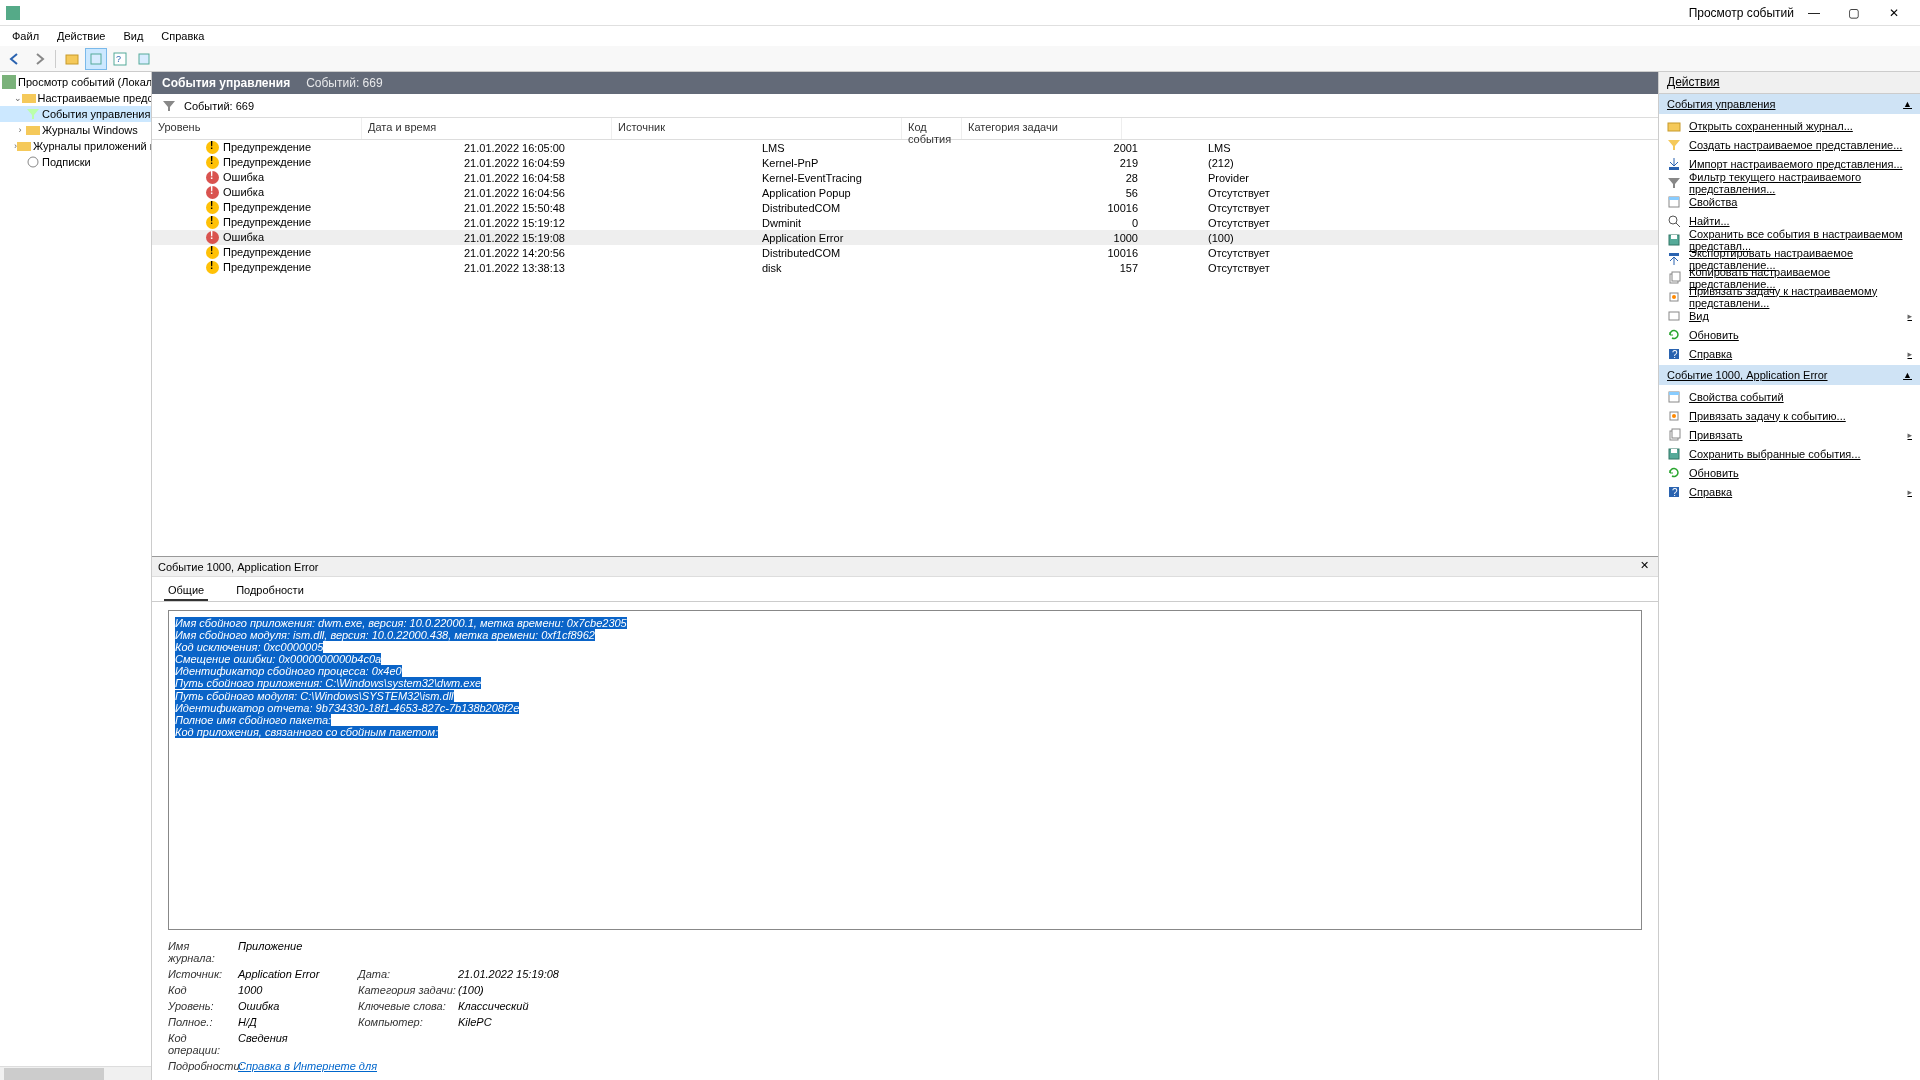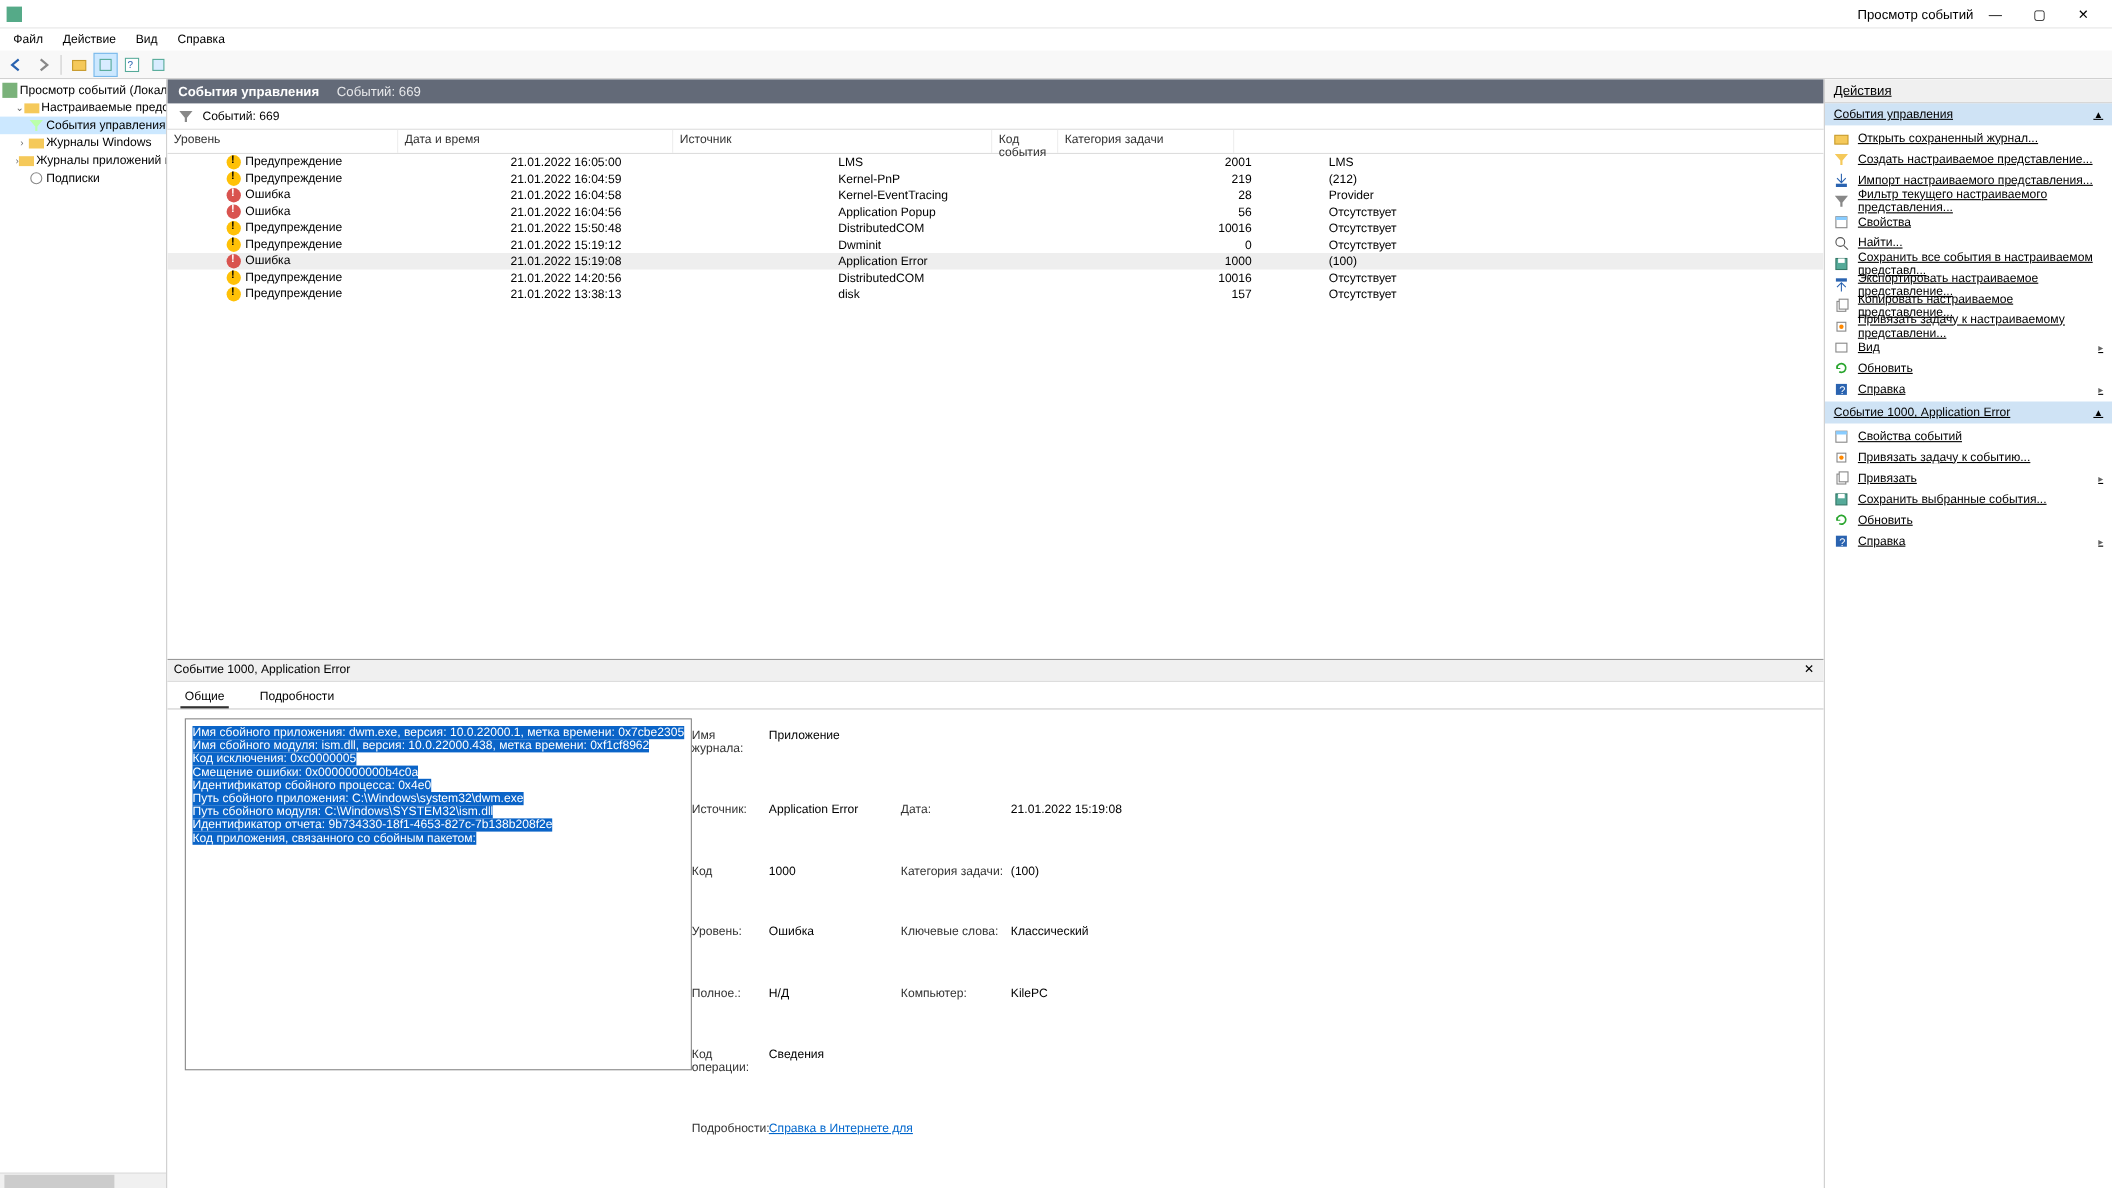--- a/index.html
+++ b/index.html
@@ -40,21 +40,21 @@
 .lvl-warn { background: #ffc107; position: relative; }
 .lvl-warn::after { content: "!"; position: absolute; top: -1px; left: 4px; font-size: 10px; color: #000; font-weight: bold; }
 .lvl-err { background: #d9534f; position: relative; }
 .lvl-err::after { content: "!"; position: absolute; top: -1px; left: 4px; font-size: 10px; color: #fff; font-weight: bold; }
 .detail-pane { border-top: 1px solid #999; display: flex; flex-direction: column; flex: 1; }
 .detail-head { height: 20px; background: #f0f0f0; display: flex; align-items: center; padding: 0 6px; border-bottom: 1px solid #ddd; position: relative; }
 .detail-close { position: absolute; right: 4px; top: 2px; width: 14px; height: 14px; font-size: 11px; cursor: default; }
 .tabs { display: flex; gap: 24px; padding: 4px 12px 0; border-bottom: 1px solid #ccc; }
 .tab { padding: 3px 4px; font-size: 11px; cursor: default; border-bottom: 2px solid transparent; }
 .tab.active { border-bottom-color: #333; }
-.detail-body { padding: 8px 16px; flex: 1; display: flex; flex-direction: row; overflow: hidden; }
+.detail-body { padding: 8px 16px; flex: 1; display: flex; flex-direction: column; overflow: hidden; font-style: italic; }
 .desc-box { border: 1px solid #888; padding: 6px; background: #fff; height: 320px; overflow: auto; font-size: 11px; line-height: 1.1; }
 .desc-box .sel { background: #0a64c8; color: #fff; padding: 0; }
 .meta { margin-top: 10px; display: grid; grid-template-columns: 70px 120px 100px 200px; row-gap: 4px; column-gap: 0; font-size: 11px; }
 .meta .label { color: #333; }
 .meta a { color: #0066cc; text-decoration: underline; }
 .actions-pane { width: 262px; border-left: 1px solid #ccc; background: #fff; display: flex; flex-direction: column; overflow: hidden; text-decoration: underline; }
 .actions-title { height: 22px; background: #f0f0f0; padding: 3px 8px; font-size: 12px; border-bottom: 1px solid #ccc; }
 .section-head { background: #cfe3f5; padding: 4px 8px; font-size: 11px; display: flex; justify-content: space-between; align-items: center; }
 .section-head .arrow { font-size: 9px; }
 .act-list { padding: 2px 0; }
@@ -282,20 +282,21 @@
       <div class="detail-body">
         <div class="desc-box" id="desc-box">
             <div><span class="sel">Имя сбойного приложения: dwm.exe, версия: 10.0.22000.1, метка времени: 0x7cbe2305</span></div>
             <div><span class="sel">Имя сбойного модуля: ism.dll, версия: 10.0.22000.438, метка времени: 0xf1cf8962</span></div>
             <div><span class="sel">Код исключения: 0xc0000005</span></div>
             <div><span class="sel">Смещение ошибки: 0x0000000000b4c0a</span></div>
             <div><span class="sel">Идентификатор сбойного процесса: 0x4e0</span></div>
             <div><span class="sel">Путь сбойного приложения: C:\Windows\system32\dwm.exe</span></div>
             <div><span class="sel">Путь сбойного модуля: C:\Windows\SYSTEM32\ism.dll</span></div>
             <div><span class="sel">Идентификатор отчета: 9b734330-18f1-4653-827c-7b138b208f2e</span></div>
+            <div><span class="sel">Полное имя сбойного пакета:</span></div>
             <div><span class="sel">Код приложения, связанного со сбойным пакетом:</span></div>
           </div>
         <div class="meta">
           <span class="label">Имя журнала:</span>
           <span>Приложение</span>
           <span></span>
             <span></span>
           <span class="label">Источник:</span>
           <span>Application Error</span>
           <span class="label">Дата:</span>

